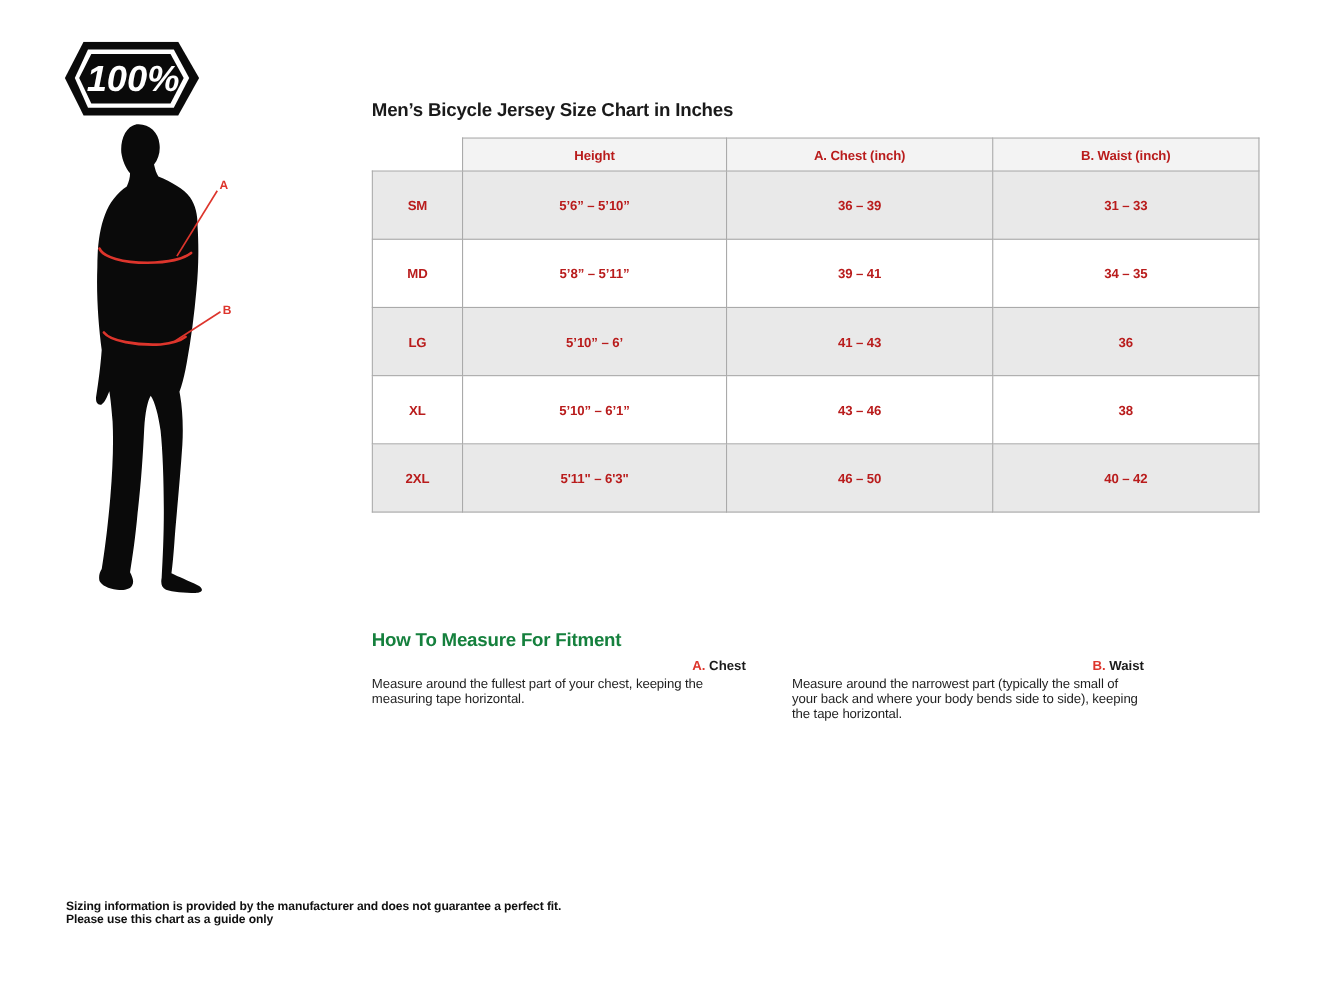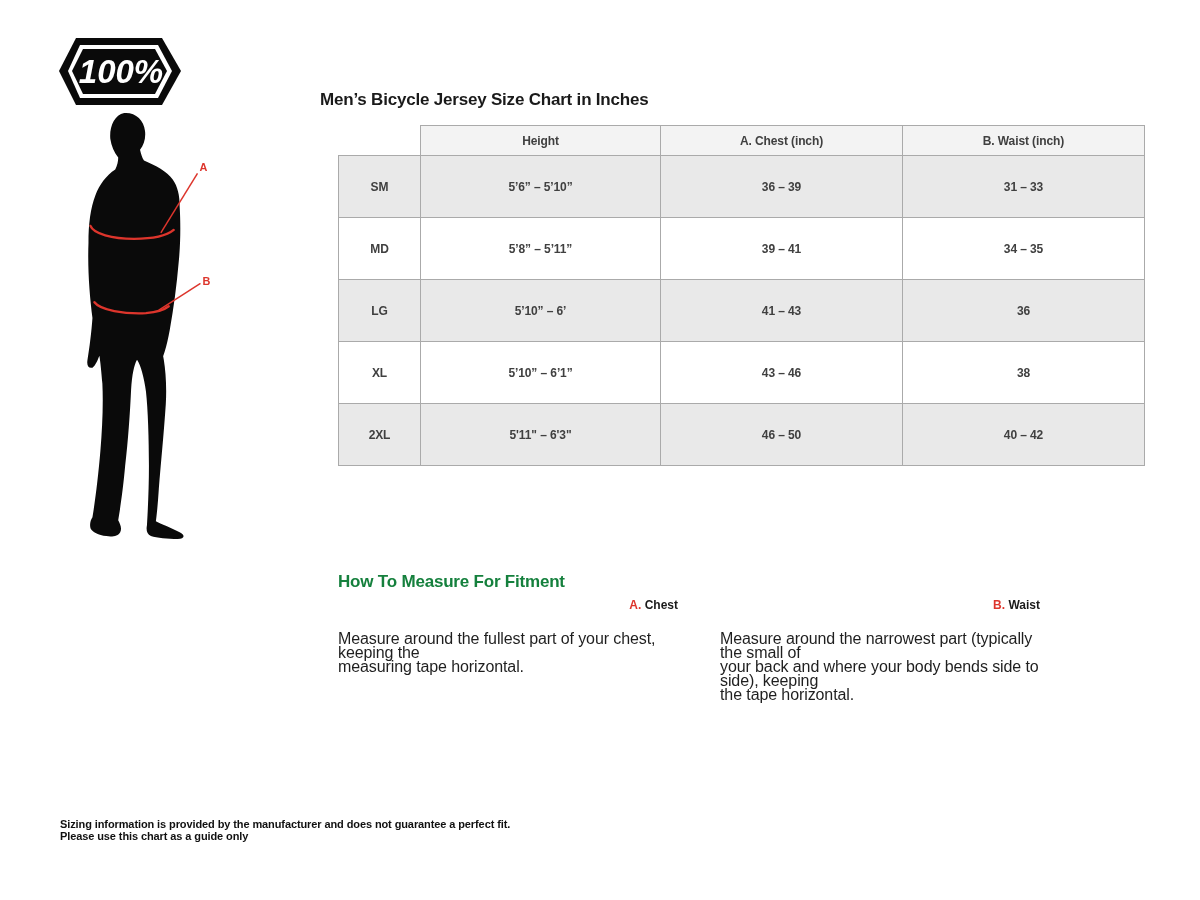--- a/index.html
+++ b/index.html
@@ -12,29 +12,29 @@
   .page { position:relative; width:1189px; height:900px; overflow:hidden; background:#fff; }
 
   
   .logo { position:absolute; left:58px; top:38px; width:124px; height:68px; }
 
   
   .figure { position:absolute; left:62px; top:112px; width:160px; height:436px; }
 
   
   .chart-title {
-    position:absolute; left:320px; top:90px;
+    position:absolute; left:338px; top:90px;
     font-size:17px; font-weight:700; letter-spacing:-0.2px; color:#1a1a1a;
   }
 
   
   .table-wrap { position:absolute; left:338px; top:125px; }
   table.size-chart {
     border-collapse:collapse; table-layout:fixed; width:806px;
-    font-size:12px; font-weight:700; color:#404040;border-radius:25px;
+    font-size:12px; font-weight:700; color:#b91c1c;border-radius:25px;
   }
   table.size-chart th, table.size-chart td {
     border:1px solid #aaaaaa; text-align:center; vertical-align:middle;
     letter-spacing:-0.1px;
   }
   table.size-chart thead th { height:30px; background:#f3f3f3; font-weight:700; }
   table.size-chart thead th.blank { background:#ffffff; border:none; }
   table.size-chart tbody td { height:62px; background:#ffffff; }
   table.size-chart tbody tr:nth-child(odd) td { background:#e9e9e9; }
 
@@ -42,22 +42,22 @@
   .howto-heading {
     position:absolute; left:338px; top:572px;
     font-size:17px; font-weight:700; letter-spacing:-0.2px; color:#15803d;
   }
   .measure-block { position:absolute; top:598px; }
   .measure-block.a { left:338px; width:340px; }
   .measure-block.b { left:720px; width:320px; }
   .measure-label { font-size:12px; font-weight:700; color:#1a1a1a;text-align:right; }
   .measure-label .letter { color:#dd352c; }
   .measure-text {
-    font-size:16px; line-height:14px; color:#1f1f1f;
-    white-space:pre-line; margin-top:20px; letter-spacing:-0.1px;
+    font-size:12px; line-height:14px; color:#1f1f1f;
+    white-space:pre-line; margin-top:2px; letter-spacing:-0.1px;
   }
 
   
   .disclaimer {
     position:absolute; left:60px; top:818px;
     font-size:11px; font-weight:700; line-height:12px; color:#111;
     letter-spacing:-0.1px;
   }
 </style>
 </head>

